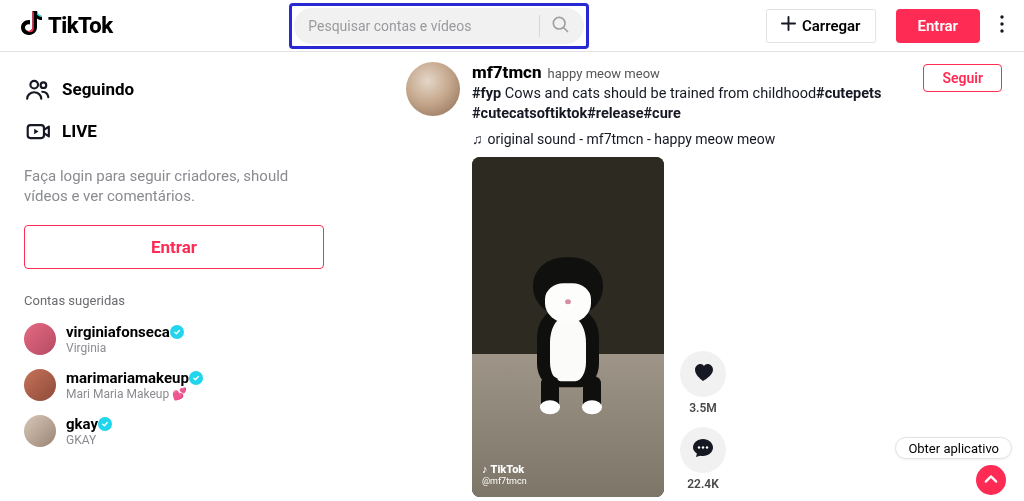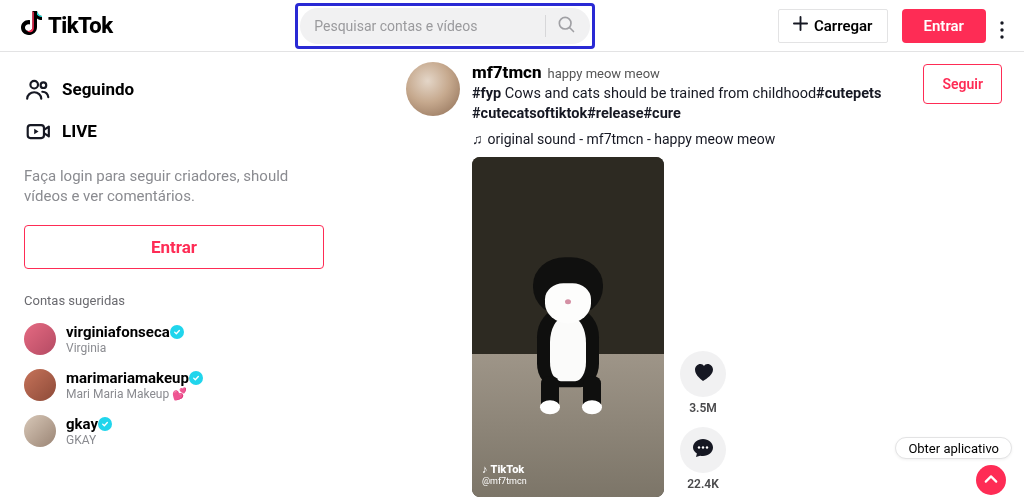--- a/index.html
+++ b/index.html
@@ -5,21 +5,21 @@
 *{margin:0;padding:0;box-sizing:border-box;font-family:-apple-system,BlinkMacSystemFont,"Segoe UI",Roboto,Helvetica,Arial,sans-serif}
 body{width:1024px;height:501px;overflow:hidden;background:#fff;position:relative}
 .header{height:52px;border-bottom:1px solid #e3e3e4;display:flex;align-items:center;padding:0 20px;justify-content:space-between}
 .logo-wrap{display:flex;align-items:center;gap:4px}
 .logo-text{font-weight:800;font-size:22px;letter-spacing:-0.5px}
 .search-wrap{border:3px solid #2929d4;padding:2px;border-radius:4px}
 .search-box{width:290px;height:36px;background:#f1f1f2;border-radius:50px;display:flex;align-items:center;padding:0 14px}
 .search-input{flex:1;border:none;background:transparent;outline:none;font-size:14px;color:#4d7c0f}
 .search-input::placeholder{color:#9a9a9d}
 .search-divider{width:1px;height:22px;background:#d7d7d9;margin:0 10px}
-.header-right{display:flex;align-items:flex-end;gap:14px}
+.header-right{display:flex;align-items:center;gap:20px}
 .upload-btn{border:1px solid #e3e3e4;background:#fff;height:34px;padding:0 14px;display:flex;align-items:center;gap:6px;font-size:15px;font-weight:600;cursor:pointer;border-radius:2px}
 .login-btn{background:#fe2c55;color:#fff;border:none;height:34px;padding:0 22px;font-size:15px;font-weight:600;cursor:pointer;border-radius:4px}
 .body-wrap{display:flex;height:449px}
 .sidebar{width:340px;padding:16px 10px 0 24px;overflow:hidden}
 .nav-item{display:flex;align-items:center;gap:10px;height:42px;font-size:17px;font-weight:700;cursor:pointer}
 .nav-item.active{color:#fe2c55}
 .nav-icon{width:28px;height:28px;display:inline-flex;align-items:center;justify-content:center}
 .login-prompt{font-size:15px;color:#8a8b90;line-height:1.35;margin-top:14px;padding-right:8px}
 .sidebar-login-btn{width:300px;height:44px;border:1px solid #fe2c55;color:#fe2c55;background:#fff;font-size:17px;font-weight:700;border-radius:4px;margin-top:18px;cursor:pointer}
 .suggested-hdr{font-size:13px;color:#6b6b70;margin-top:24px;margin-bottom:8px;font-weight:400}
@@ -33,21 +33,21 @@
 .main{flex:1;padding:10px 22px 0 66px;position:relative}
 .post-head{display:flex;gap:12px;position:relative}
 .post-av{width:54px;height:54px;border-radius:50%;flex-shrink:0}
 .post-meta{flex:1;padding-right:90px}
 .author-row{display:flex;align-items:baseline;gap:6px}
 .author{font-size:17px;font-weight:800}
 .nickname{font-size:13px;color:#555}
 .caption{font-size:14.5px;color:#161823;line-height:1.4;margin-top:2px}
 .caption b{font-weight:700}
 .sound{font-size:14px;color:#161823;margin-top:6px;display:flex;align-items:center;gap:5px}
-.follow-btn{position:absolute;right:0;top:2px;border:1px solid #fe2c55;color:#fe2c55;background:#fff;height:40px;padding:0 18px;font-size:14px;font-weight:600;cursor:pointer;border-radius:4px}
+.follow-btn{position:absolute;right:0;top:2px;border:1px solid #fe2c55;color:#fe2c55;background:#fff;height:28px;padding:0 18px;font-size:14px;font-weight:600;cursor:pointer;border-radius:4px}
 .video-row{display:flex;margin-top:10px;margin-left:66px;gap:16px}
 .video-frame{width:192px;height:340px;border-radius:8px;background:#3a352c;position:relative;overflow:hidden}
 .bg-top{position:absolute;left:0;right:0;top:0;height:58%;background:#2d2a22}
 .bg-bot{position:absolute;left:0;right:0;bottom:0;height:42%;background:linear-gradient(180deg,#9e9588 0%,#7c7568 100%)}
 .cat{position:absolute;left:50%;top:46%;transform:translate(-50%,-36%);width:110px;height:155px}
 .cat .head{position:absolute;left:50%;top:0;transform:translateX(-50%);width:70px;height:60px;background:#10100f;border-radius:46% 46% 50% 50%}
 .cat .face{position:absolute;left:50%;top:26px;transform:translateX(-50%);width:46px;height:40px;background:#fdfdfc;border-radius:40% 40% 50% 50%}
 .cat .nose{position:absolute;left:50%;top:42px;transform:translateX(-50%);width:6px;height:5px;background:#d490a4;border-radius:50%}
 .cat .torso{position:absolute;left:50%;top:52px;transform:translateX(-50%);width:62px;height:78px;background:#0f0f0e;border-radius:36% 36% 30% 30%}
 .cat .chest{position:absolute;left:50%;top:60px;transform:translateX(-50%);width:36px;height:64px;background:#fbfbfa;border-radius:40% 40% 30% 30%}

